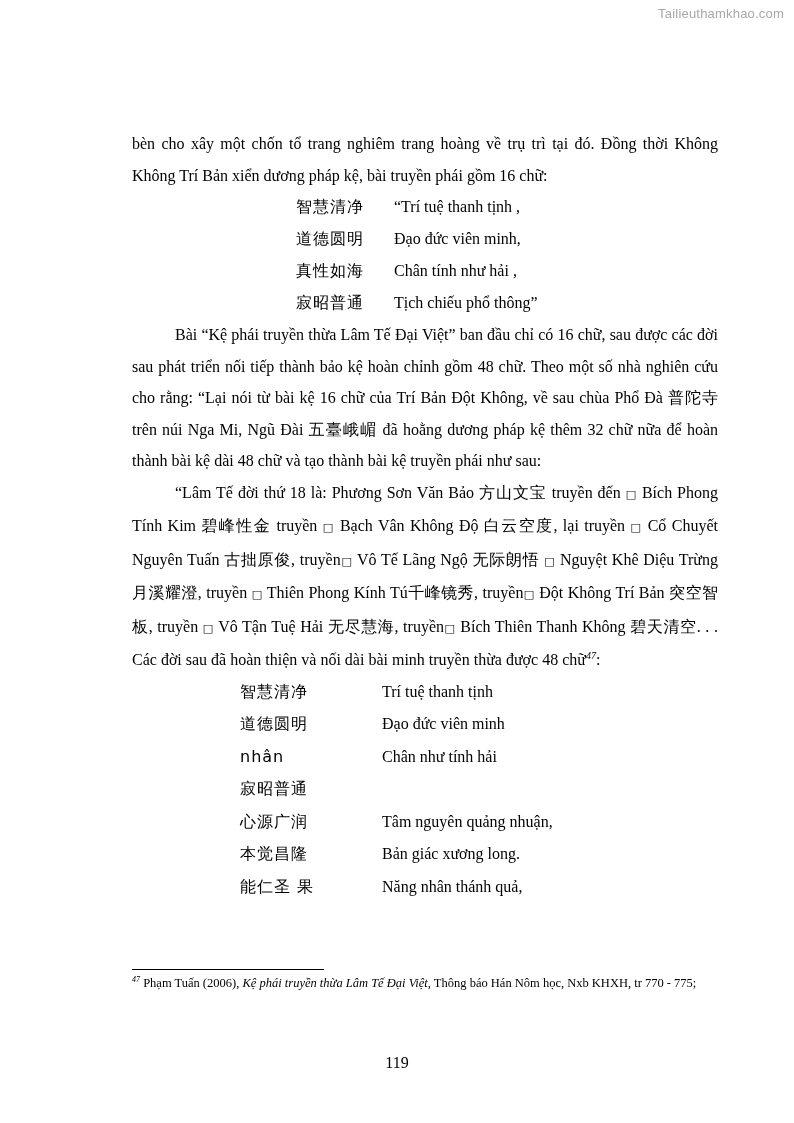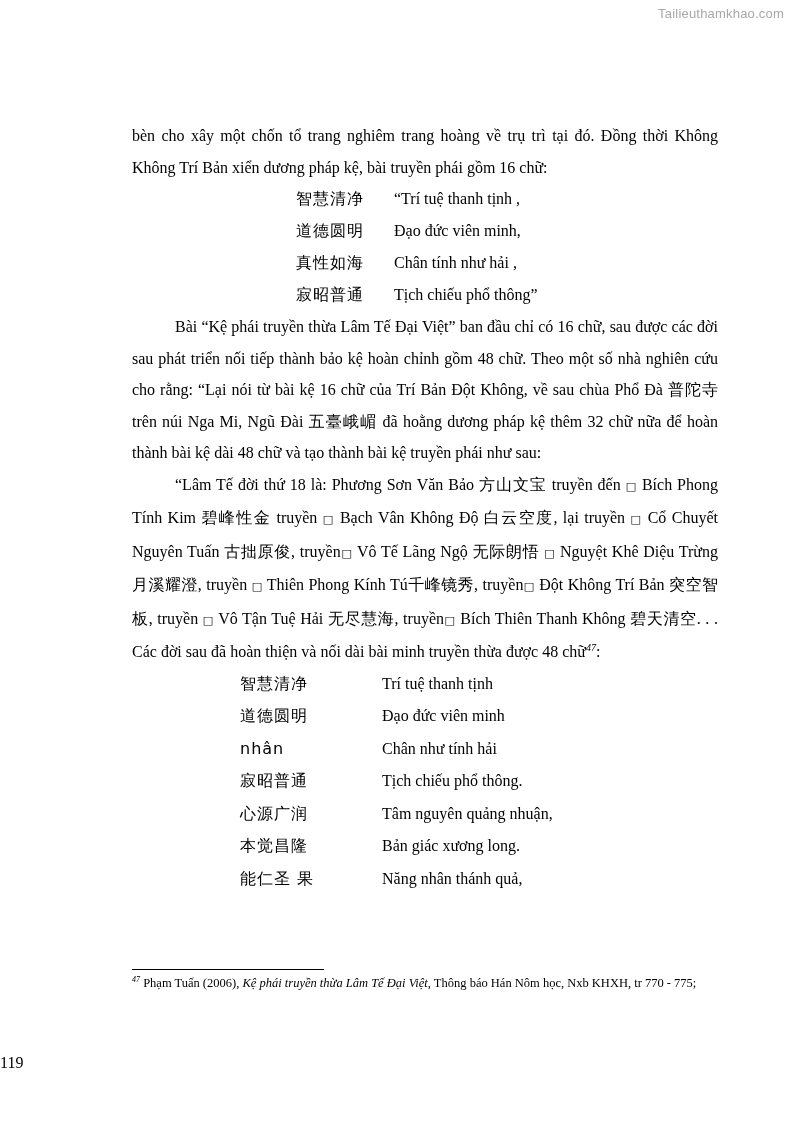--- a/index.html
+++ b/index.html
@@ -7,21 +7,21 @@
       width: 794px; height: 1123px; position: relative; overflow: hidden;
       font-family: "Liberation Serif", "DejaVu Serif", serif;
       color: #000;
     }
     .watermark {
       position: absolute; top: 6px; right: 10px;
       font-family: "Liberation Sans", "DejaVu Sans", sans-serif;
       font-size: 13px; color: #a8a8a8; letter-spacing: 0.2px;
     }
     .content {
-      position: absolute; left: 132px; top: 120px; width: 586px;
+      position: absolute; left: 132px; top: 128px; width: 586px;
       font-size: 16px; line-height: 31.5px;
     }
     .p { text-align: justify; margin: 0; }
     .indent { text-indent: 43px; }
     .verse { position: relative; margin: 0; padding: 0; list-style: none; text-align: center; }
     .verse li { height: 32px; line-height: 32px; position: relative; }
     .verse1 li .han { position: absolute; left: 164px; font-family: "DejaVu Sans", sans-serif; font-size: 16px; letter-spacing: 1px; }
     .verse1 li .viet { position: absolute; left: 262px; }
     .verse2 li .han { position: absolute; left: 108px; font-family: "DejaVu Sans", sans-serif; font-size: 16px; letter-spacing: 1px; }
     .verse2 li .viet { position: absolute; left: 250px; }
@@ -31,21 +31,21 @@
     .footnote-rule {
       position: absolute; left: 132px; top: 969px; width: 192px; height: 0;
       border-top: 1px solid #000;
     }
     .footnote {
       position: absolute; left: 132px; top: 976px; width: 586px;
       font-size: 12.5px; line-height: 15px; text-align: justify;
     }
     .footnote sup { font-size: 8px; }
     .page-number {
-      position: absolute; top: 1054px; left: 0; width: 794px; text-align: left;
+      position: absolute; top: 1054px; left: 0; width: 794px; text-align: center;
       font-size: 16px;
     }
   </style>
 </head>
 <body>
 
 <div class="watermark">Tailieuthamkhao.com</div>
 
 <div class="content">
   <p class="p">bèn cho xây một chốn tổ trang nghiêm trang hoàng về trụ trì tại đó. Đồng thời Không Không Trí Bản xiển dương pháp kệ, bài truyền phái gồm 16 chữ:</p>
@@ -81,21 +81,20 @@
     <li>
         <span class="han">道德圆明</span>
         <span class="viet">Đạo đức viên minh</span>
       </li>
     <li>
         <span class="han">nhân</span>
         <span class="viet">Chân như tính hải</span>
       </li>
     <li>
         <span class="han">寂昭普通</span>
-        <span class="viet">Tịch chiếu phổ thông.</span>
       </li>
     <li>
         <span class="han">心源广润</span>
         <span class="viet">Tâm nguyên quảng nhuận,</span>
       </li>
     <li>
         <span class="han">本觉昌隆</span>
         <span class="viet">Bản giác xương long.</span>
       </li>
     <li>

